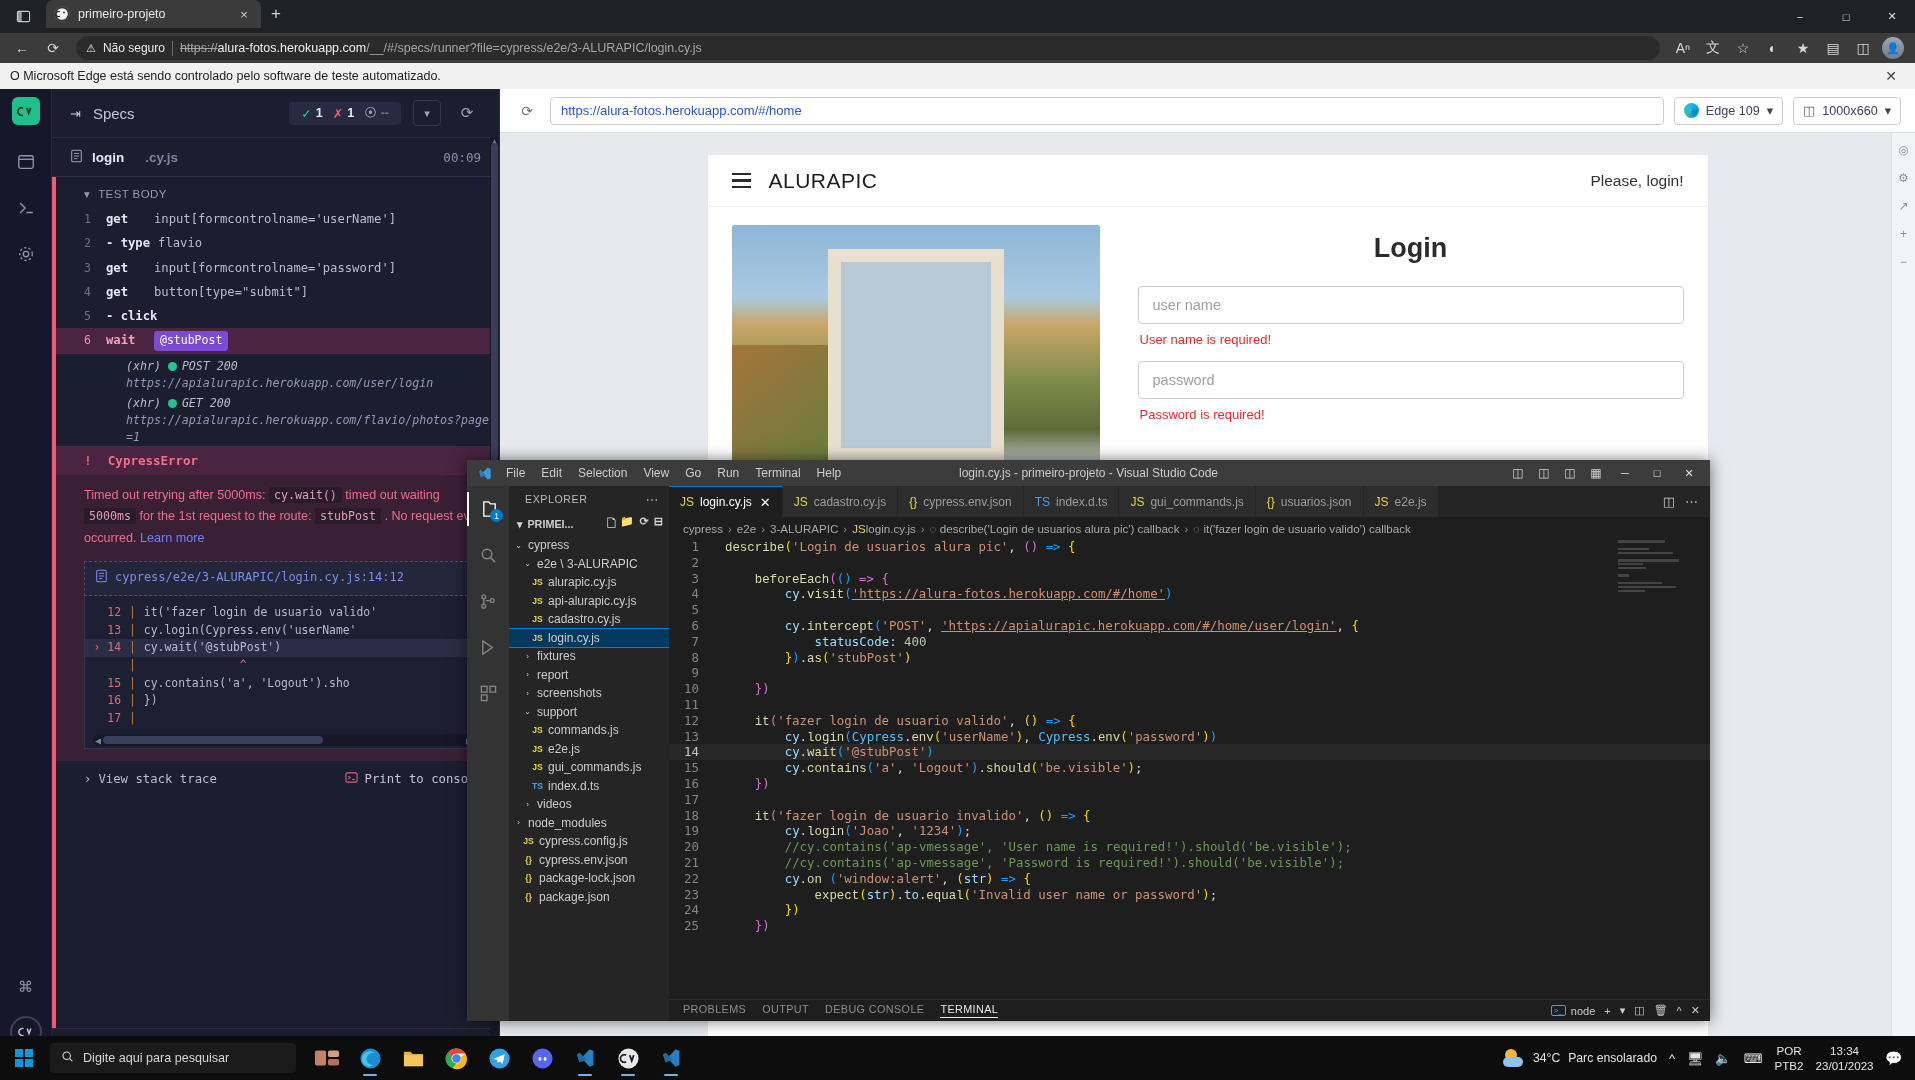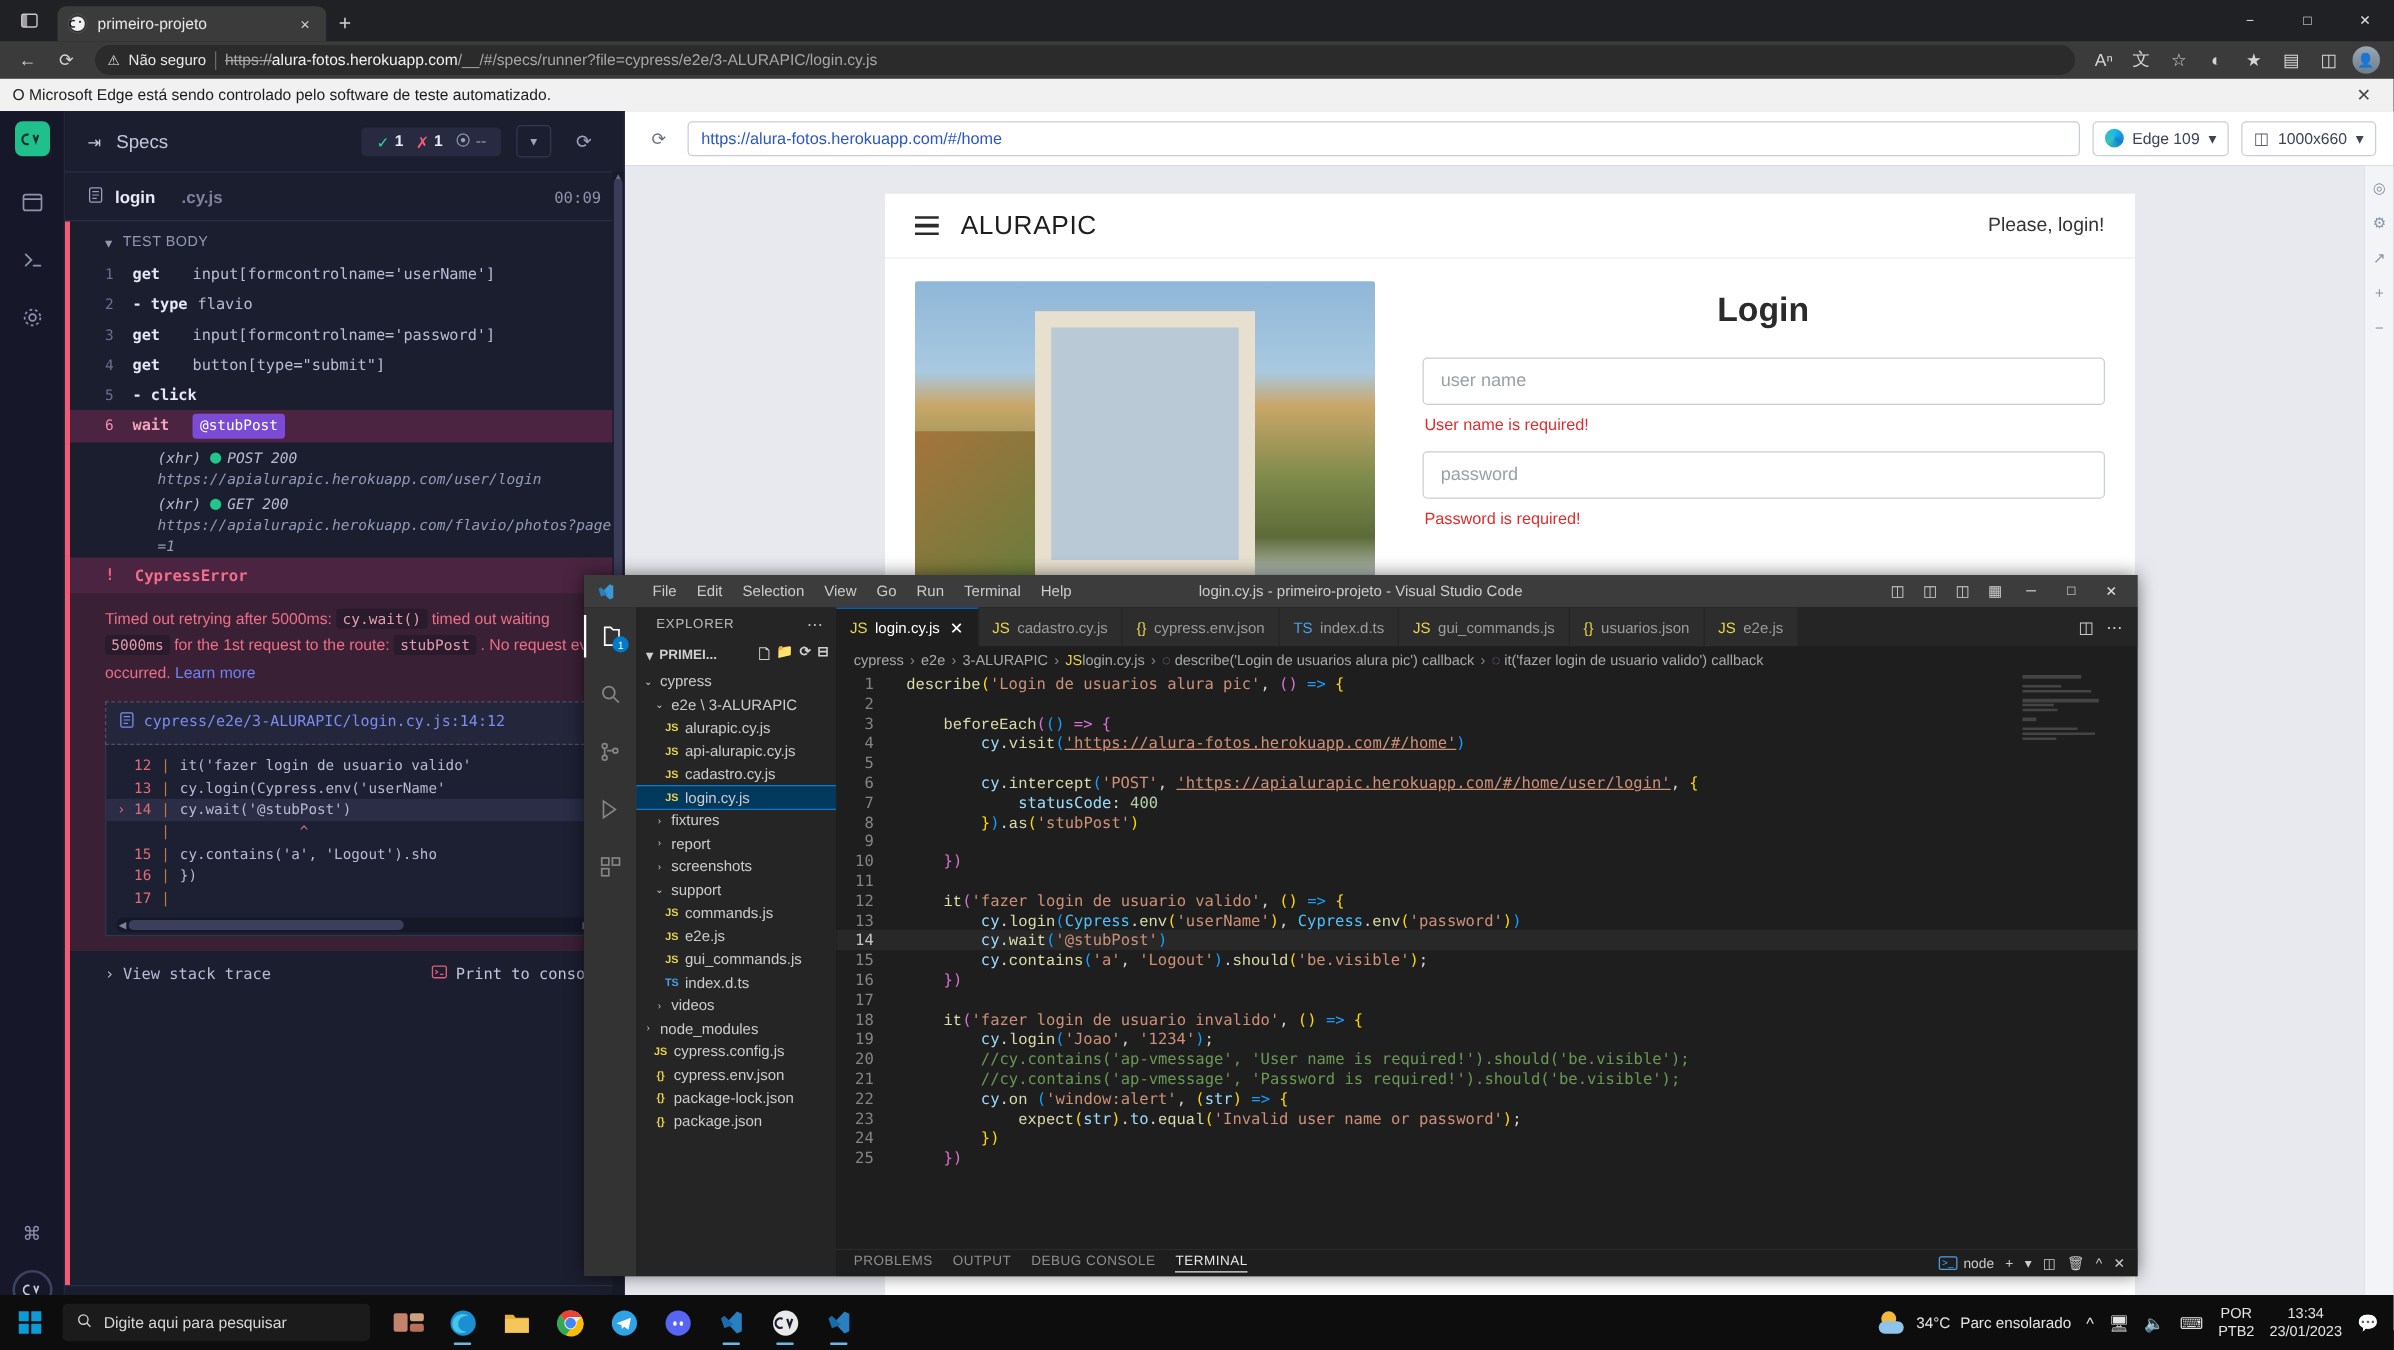--- a/index.html
+++ b/index.html
@@ -9,21 +9,21 @@
     background: #202124;
     font-family: "Liberation Sans", sans-serif;
     font-size: 13px;
     -webkit-font-smoothing: antialiased;
   }
   .root { position: relative; width: 1915px; height: 1080px; }
 
   
   .edge-titlebar {
     position: absolute; left: 0; top: 0; width: 1915px; height: 33px;
-    background: #202124; display: flex; align-items: flex-end;
+    background: #202124; display: flex; 
   }
   .tab-strip-icon {
     width: 46px; height: 33px; display: flex; align-items: center; justify-content: center;
     color: #c8c8c8;
   }
   .browser-tab {
     width: 215px; height: 28px; background: #3b3b3b; border-radius: 7px 7px 0 0;
     display: flex; align-items: center; padding: 0 8px; gap: 8px; color: #e8e8e8;
     font-size: 12.5px;
   }
@@ -251,21 +251,21 @@
   
   .vscode {
     position: absolute; left: 467px; top: 460px; width: 1243px; height: 561px;
     background: #1e1e1e; box-shadow: 0 0 14px rgba(0,0,0,.55);
     display: flex; flex-direction: column; overflow: hidden;
   }
   .vs-title { height: 26px; background: #3c3c3c; display: flex; align-items: center;
     padding: 0 6px; gap: 4px; color: #cccccc; font-size: 12px; flex: none; }
   .vs-logo { width: 22px; display: flex; align-items: center; justify-content: center;
     color: #4aa0e8; font-size: 13px; }
-  .vs-menu { display: flex; gap: 2px; margin-left: 16px; }
+  .vs-menu { display: flex; gap: 2px; }
   .vs-menu span { padding: 2px 7px; border-radius: 3px; }
   .vs-center { position: absolute; left: 0; right: 0; text-align: center;
     pointer-events: none; font-size: 12px; color: #cccccc; }
   .vs-title-right { margin-left: auto; display: flex; align-items: center; gap: 2px;
     z-index: 2; }
   .vs-layout-ic { width: 24px; text-align: center; color: #cfcfcf; font-size: 12px; }
   .vs-wb { width: 30px; text-align: center; color: #e0e0e0; font-size: 11px; }
 
   .vs-main { flex: 1; display: flex; min-height: 0; }
   .vs-activity { width: 42px; background: #333333; display: flex; flex-direction: column;

